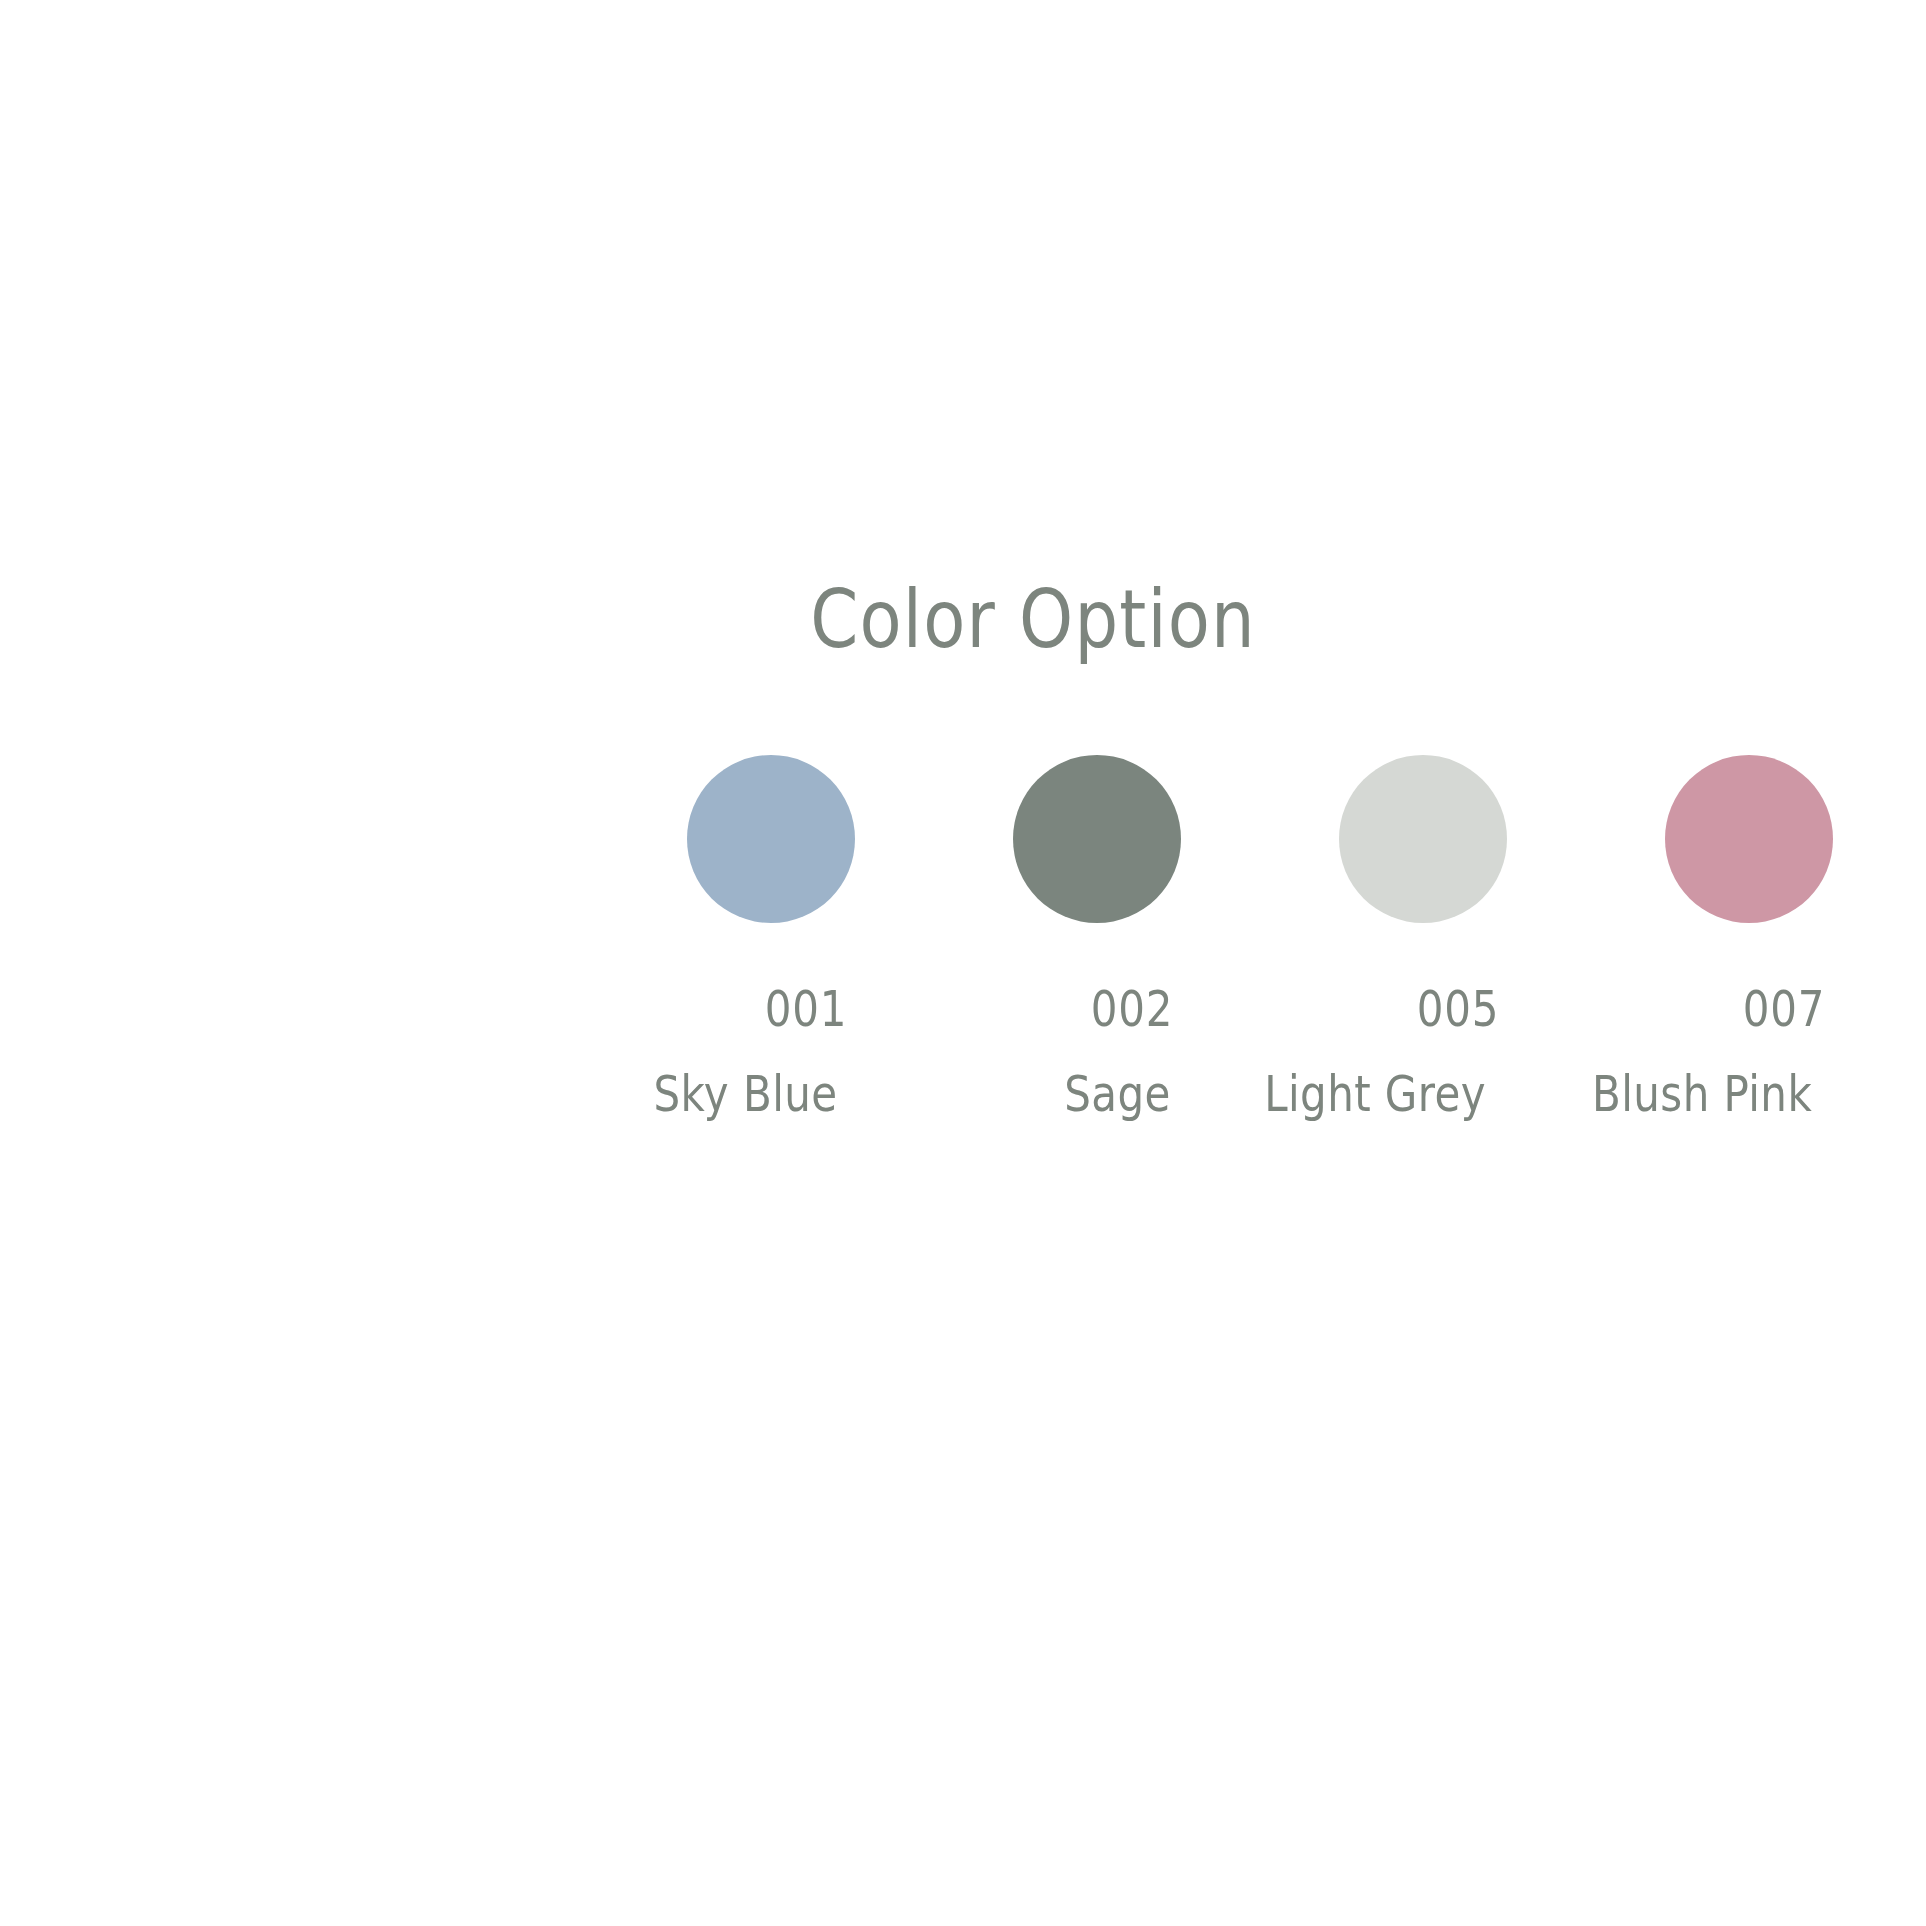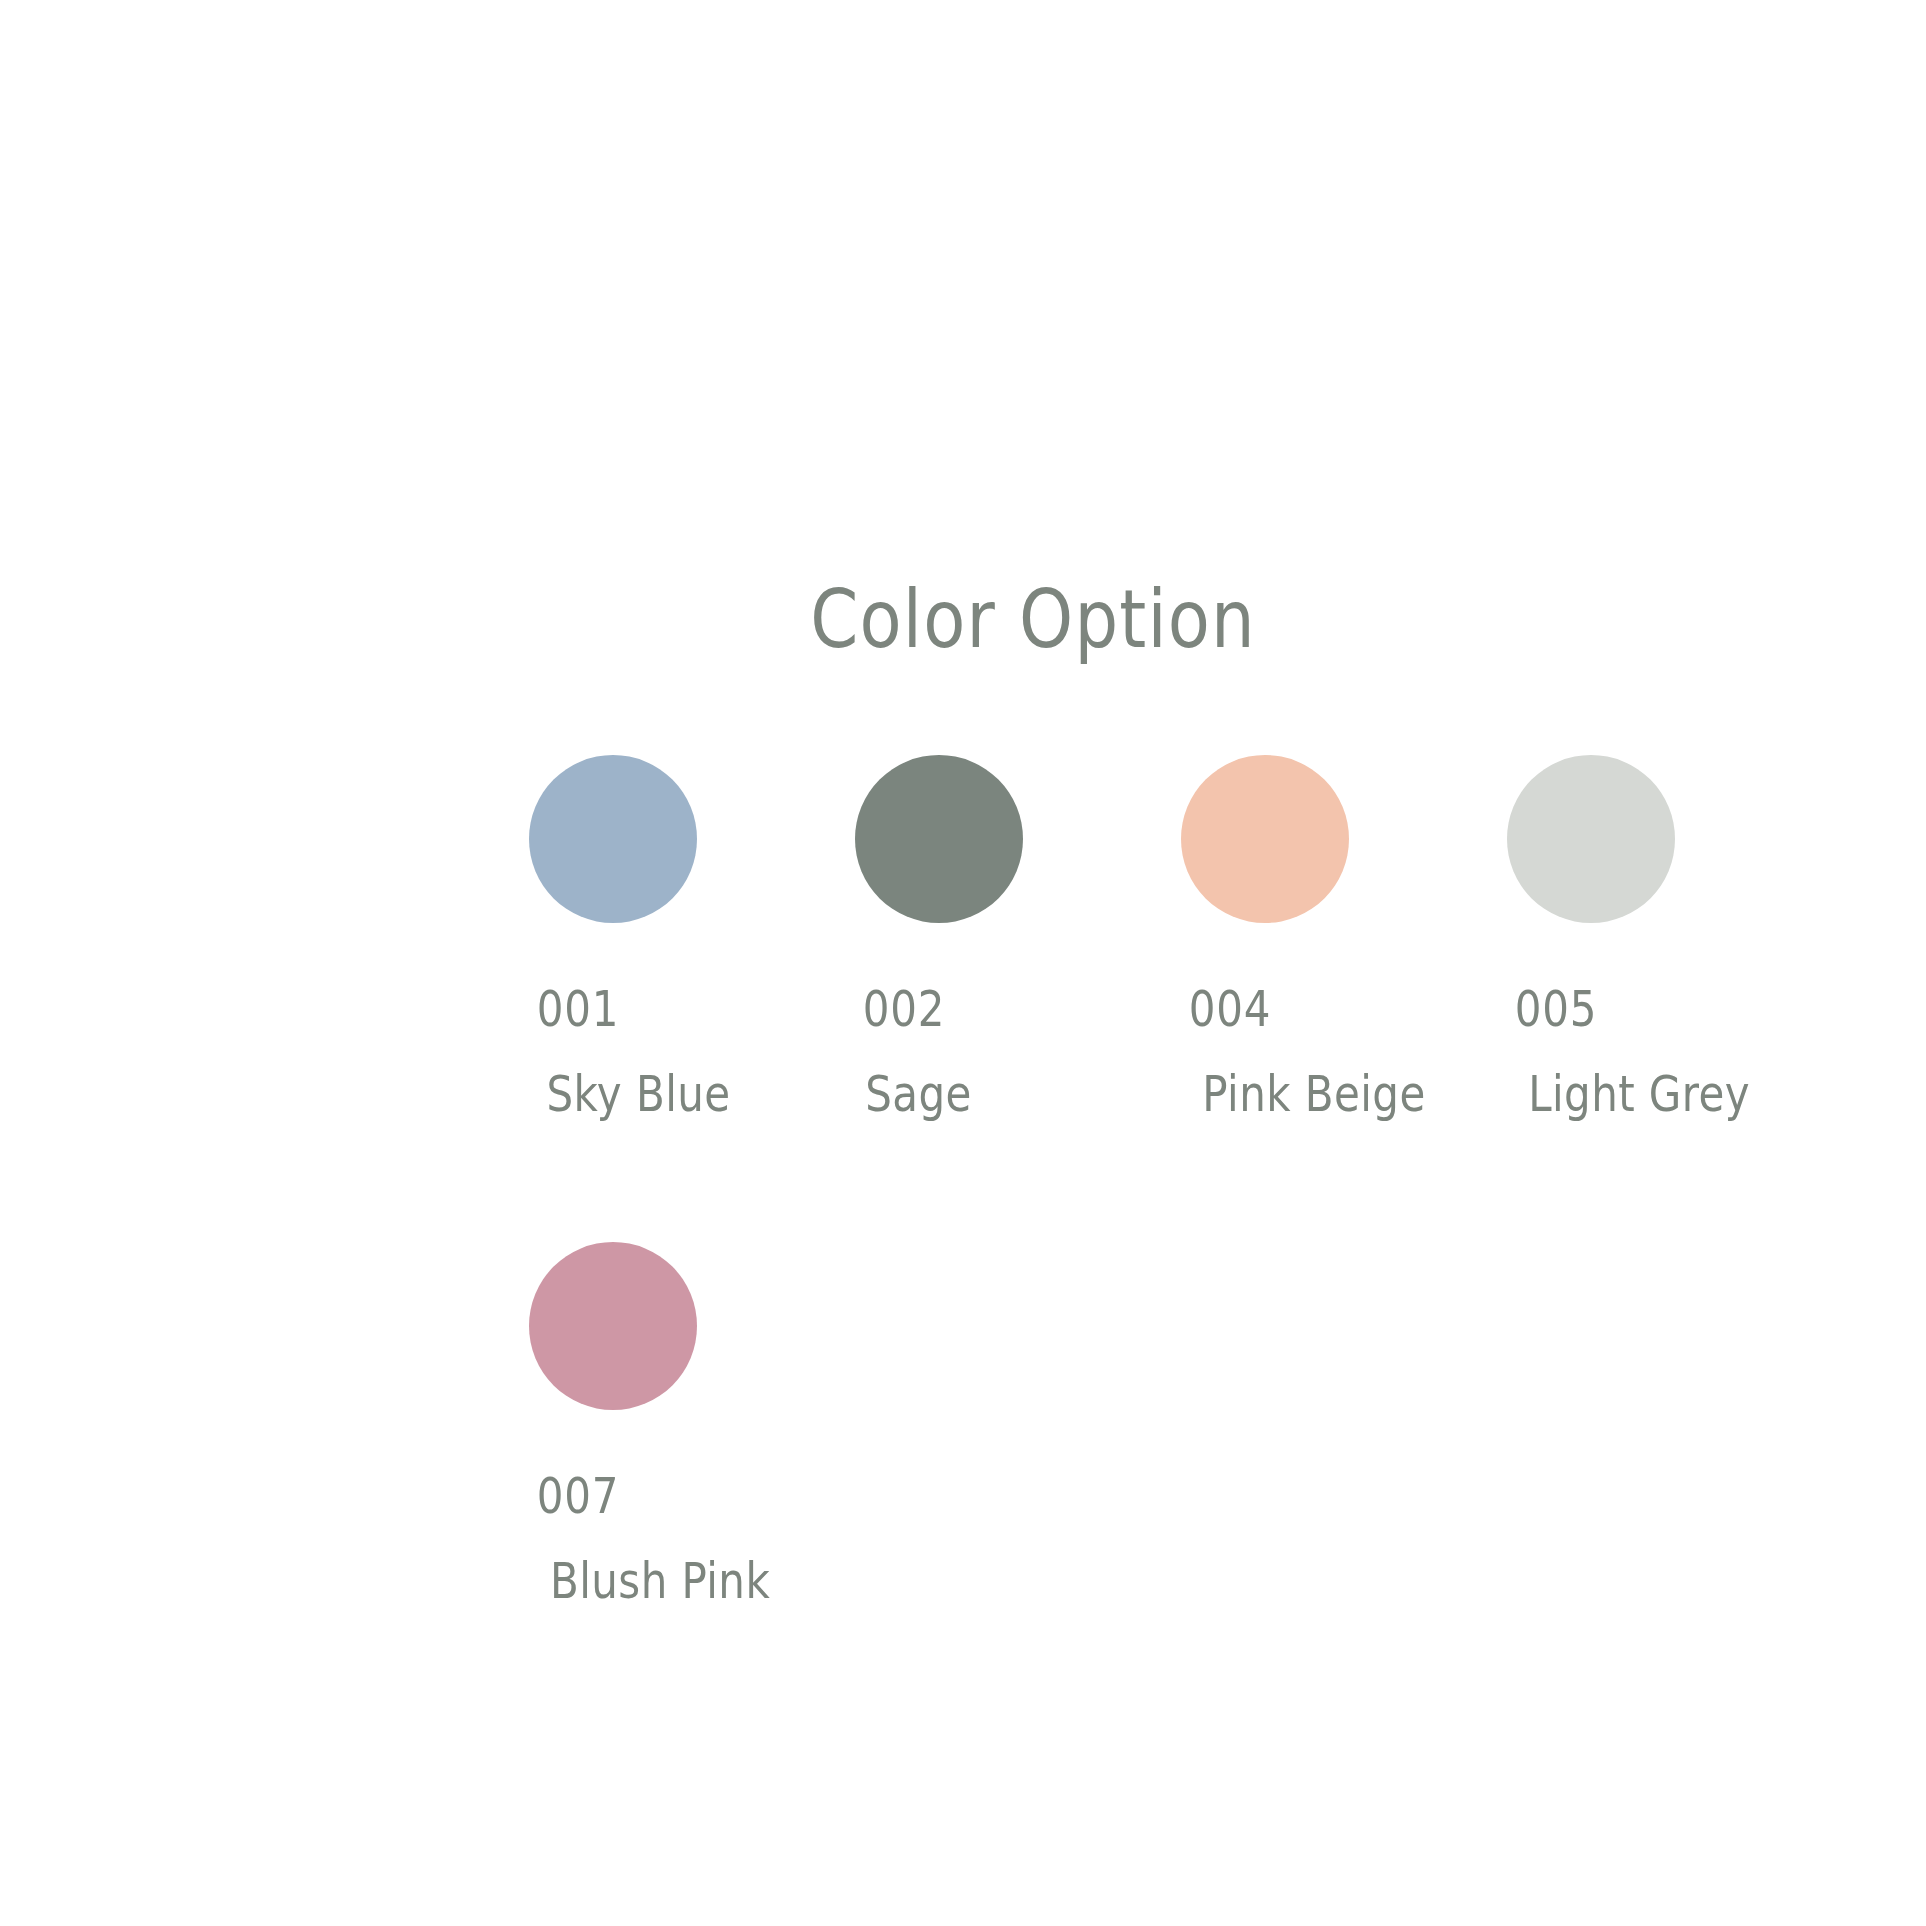--- a/index.html
+++ b/index.html
@@ -53,21 +53,21 @@
     grid-template-columns: repeat(4, 326px);
     grid-auto-rows: auto;
     row-gap: 116px;
     column-gap: 0;
   }
 
   .swatch-cell {
     width: 326px;
     display: flex;
     flex-direction: column;
-    align-items: flex-start;
+    align-items: flex-end;
   }
 
   .dot {
     width: 168px;
     height: 168px;
     border-radius: 50%;
     flex: none;
   }
 
   .code {
@@ -110,25 +110,20 @@
       <div class="cname">Sky Blue</div>
     </div>
 
     <div class="swatch-cell">
       <div class="dot" style="background: rgb(123, 133, 126);"></div>
       <div class="code">002</div>
       <div class="cname">Sage</div>
     </div>
 
 
-    <div class="swatch-cell">
-      <div class="dot" style="background: rgb(243, 196, 173);"></div>
-      <div class="code">004</div>
-      <div class="cname">Pink Beige</div>
-    </div>
 
     <div class="swatch-cell">
       <div class="dot" style="background: rgb(213, 216, 212);"></div>
       <div class="code">005</div>
       <div class="cname">Light Grey</div>
     </div>
 
 
     <div class="swatch-cell">
       <div class="dot" style="background: rgb(206, 151, 165);"></div>

